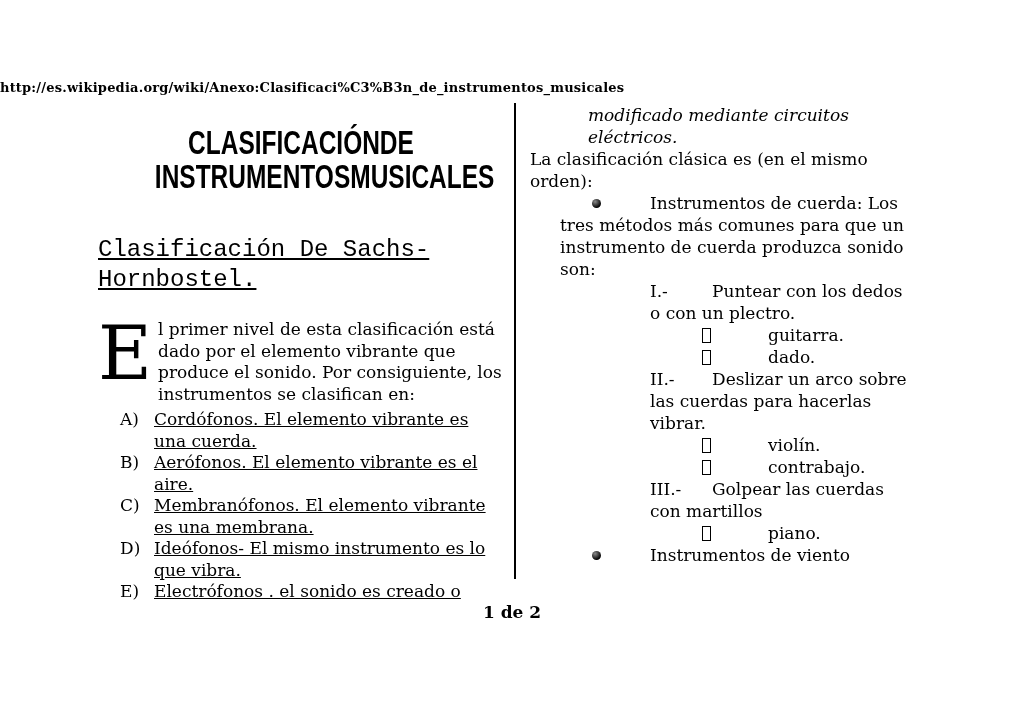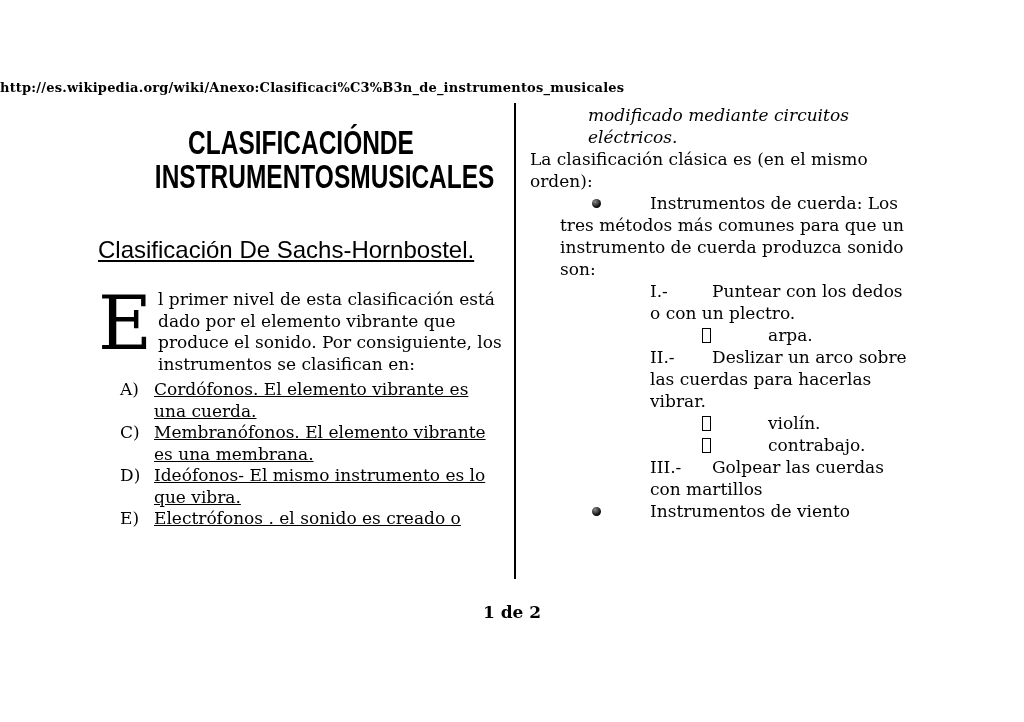--- a/index.html
+++ b/index.html
@@ -23,21 +23,21 @@
   .doc-title {
     font-family: "Liberation Sans", sans-serif;
     font-weight: 700; font-size: 34px; line-height: 34px;
     text-align: center;
     transform: scaleX(.72); transform-origin: 50% 0;
     letter-spacing: 0;
   }
   .title-line { display: block; }
   .section-heading {
     margin-top: 42px;
-    font-family: Liberation Sans, sans-serif;
+    font-family: Liberation Mono, monospace;
     font-weight: 400; font-size: 24px; line-height: 30px;
     text-decoration: underline;
   }
   .intro { margin-top: 24px; }
   .dropcap {
     float: left;
     font-size: 74px; line-height: 68px;
     height: 86px; margin-right: 6px;
   }
   .alpha-list { list-style: none; margin-top: 4px; }
@@ -82,39 +82,42 @@
     <span class="title-line">CLASIFICACIÓNDE</span>
     <span class="title-line">INSTRUMENTOSMUSICALES</span>
   </h1>
 
   <h2 class="section-heading">Clasificación De Sachs-Hornbostel.</h2>
 
   <p class="intro"><span class="dropcap">E</span><span>l primer nivel de esta clasificación está dado por el elemento vibrante que produce el sonido. Por consiguiente, los instrumentos se clasifican en:</span></p>
 
   <ol class="alpha-list">
     <li class="alpha-item"><span class="marker">A)</span><span>Cordófonos. El elemento vibrante es una cuerda.</span></li>
+    <li class="alpha-item"><span class="marker">B)</span><span>Aerófonos. El elemento vibrante es el aire.</span></li>
     <li class="alpha-item"><span class="marker">C)</span><span>Membranófonos. El elemento vibrante es una membrana.</span></li>
     <li class="alpha-item"><span class="marker">D)</span><span>Ideófonos- El mismo instrumento es lo que vibra.</span></li>
     <li class="alpha-item"><span class="marker">E)</span><span>Electrófonos . el sonido es creado o</span></li>
   </ol>
 </div>
 
 <div class="divider"></div>
 
 <div class="col-right">
   <p class="continuation">modificado mediante circuitos eléctricos.</p>
   <p class="classic-intro">La clasificación clásica es (en el mismo orden):</p>
 
   <div class="bullet-item"><span class="bullet-icon"></span><span>Instrumentos de cuerda: Los tres métodos más comunes para que un instrumento de cuerda produzca sonido  son:</span></div>
 
   <div class="roman-item"><span class="numeral">I.-</span><span>Puntear con los dedos o con un plectro.</span></div>
-  <div class="tofu-item"><span class="tofu"></span><span>arpa.</span></div>
+  <div class="tofu-item"><span class="tofu"></span><span>guitarra.</span></div>
+  <div class="tofu-item"><span class="tofu"></span><span>dado.</span></div>
 
   <div class="roman-item"><span class="numeral">II.-</span><span>Deslizar un arco sobre las cuerdas para hacerlas vibrar.</span></div>
   <div class="tofu-item"><span class="tofu"></span><span>violín.</span></div>
   <div class="tofu-item"><span class="tofu"></span><span>contrabajo.</span></div>
 
   <div class="roman-item"><span class="numeral">III.-</span><span>Golpear las cuerdas con martillos</span></div>
+  <div class="tofu-item"><span class="tofu"></span><span>piano.</span></div>
 
   <div class="bullet-item"><span class="bullet-icon"></span><span>Instrumentos de viento</span></div>
 </div>
 
 <div class="page-number">1 de 2</div>
 
 </body></html>

